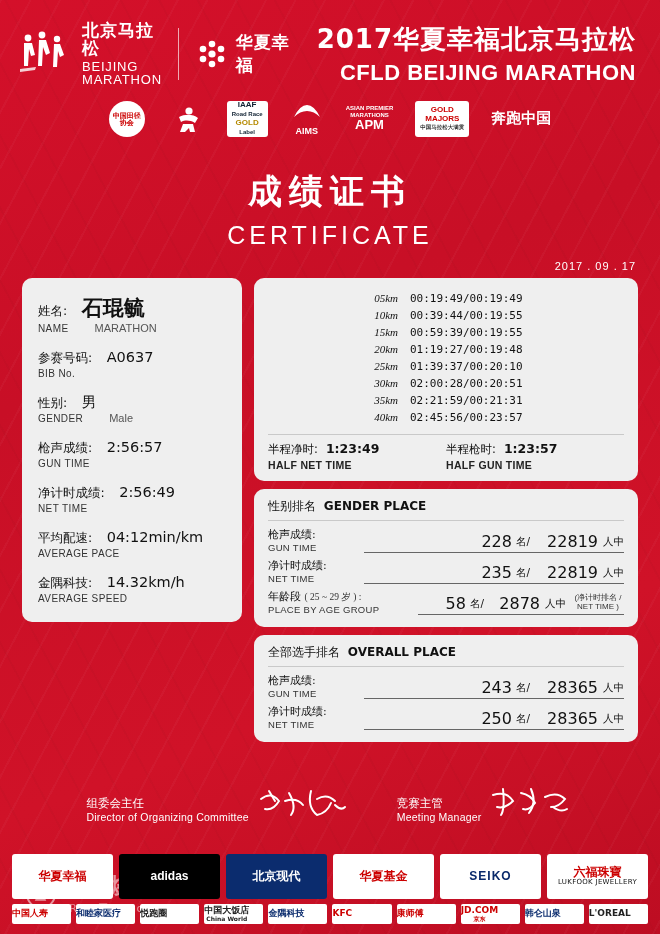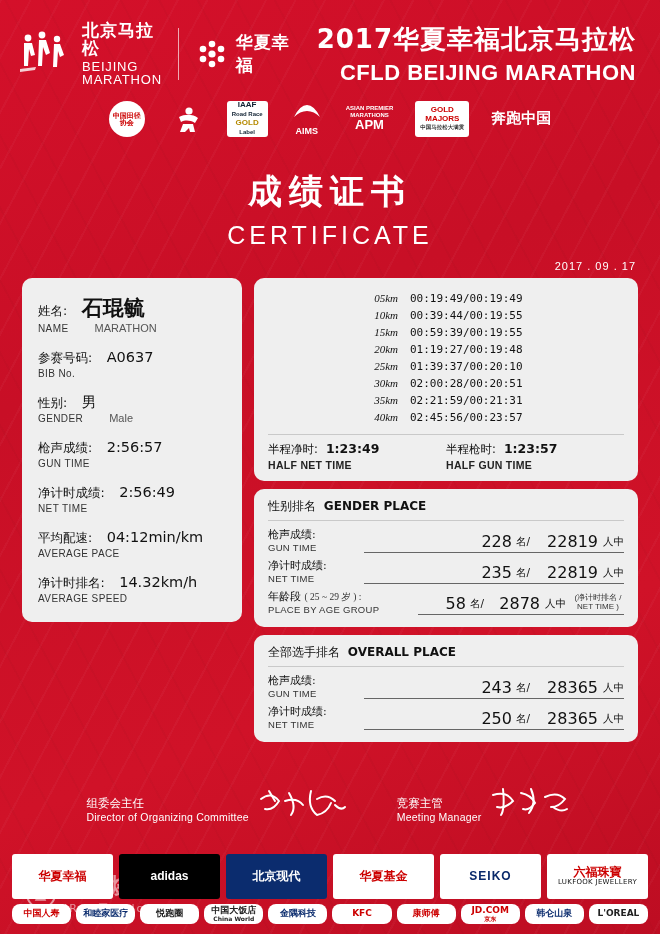--- a/index.html
+++ b/index.html
@@ -179,22 +179,22 @@
     font-family: "DejaVu Sans", sans-serif; overflow: hidden;
   }
   .sp.dark { background: #000; color: #fff; }
   .sp.blue { background: #0b2c6e; color: #fff; align-items: center; }
   .sp.seiko { letter-spacing: 1px; color: #0a2a6b; font-family: "Liberation Sans", sans-serif; }
   .sp small { display:block; font-size: 7px; font-weight: normal; letter-spacing: .3px; }
   .sponsor-row-2 {
     display: flex; gap: 5px; padding: 0 12px 10px 12px; height: 30px;
   }
   .sp2 {
-    flex: 1; background: #fff; border-radius: 8px;
-    display: flex; align-items: center; justify-content: center;
+    flex: 1; background: #fff; border-radius: 2px;
+    display: flex; align-items: center; justify-content: flex-start;
     font-size: 9px; font-weight: bold; color: #222; text-align: center; line-height: 1.05;
     font-family: "DejaVu Sans", sans-serif; overflow: hidden;
   }
   .sp2.red { color: #c00; }
   .sp2.blue { color: #0b2c6e; }
 
   
   .watermark {
     position: absolute; left: 26px; bottom: 18px;
     color: rgba(255,255,255,0.55); font-size: 22px; font-weight: bold;
@@ -355,21 +355,21 @@
         <div class="lab-en">NET TIME</div>
       </div>
 
       <div class="field">
         <span class="lab-cn">平均配速:</span>
         <span class="val-sm">04:12min/km</span>
         <div class="lab-en">AVERAGE PACE</div>
       </div>
 
       <div class="field" style="margin-bottom:0">
-        <span class="lab-cn">净计时排名:</span>
+        <span class="lab-cn">金隅科技:</span>
         <span class="val-sm">14.32km/h</span>
         <div class="lab-en">AVERAGE SPEED</div>
       </div>
     </div>
 
     <div class="right-col">
 
       <div class="panel splits-panel">
         <div class="splits">
           <div class="split-row">

